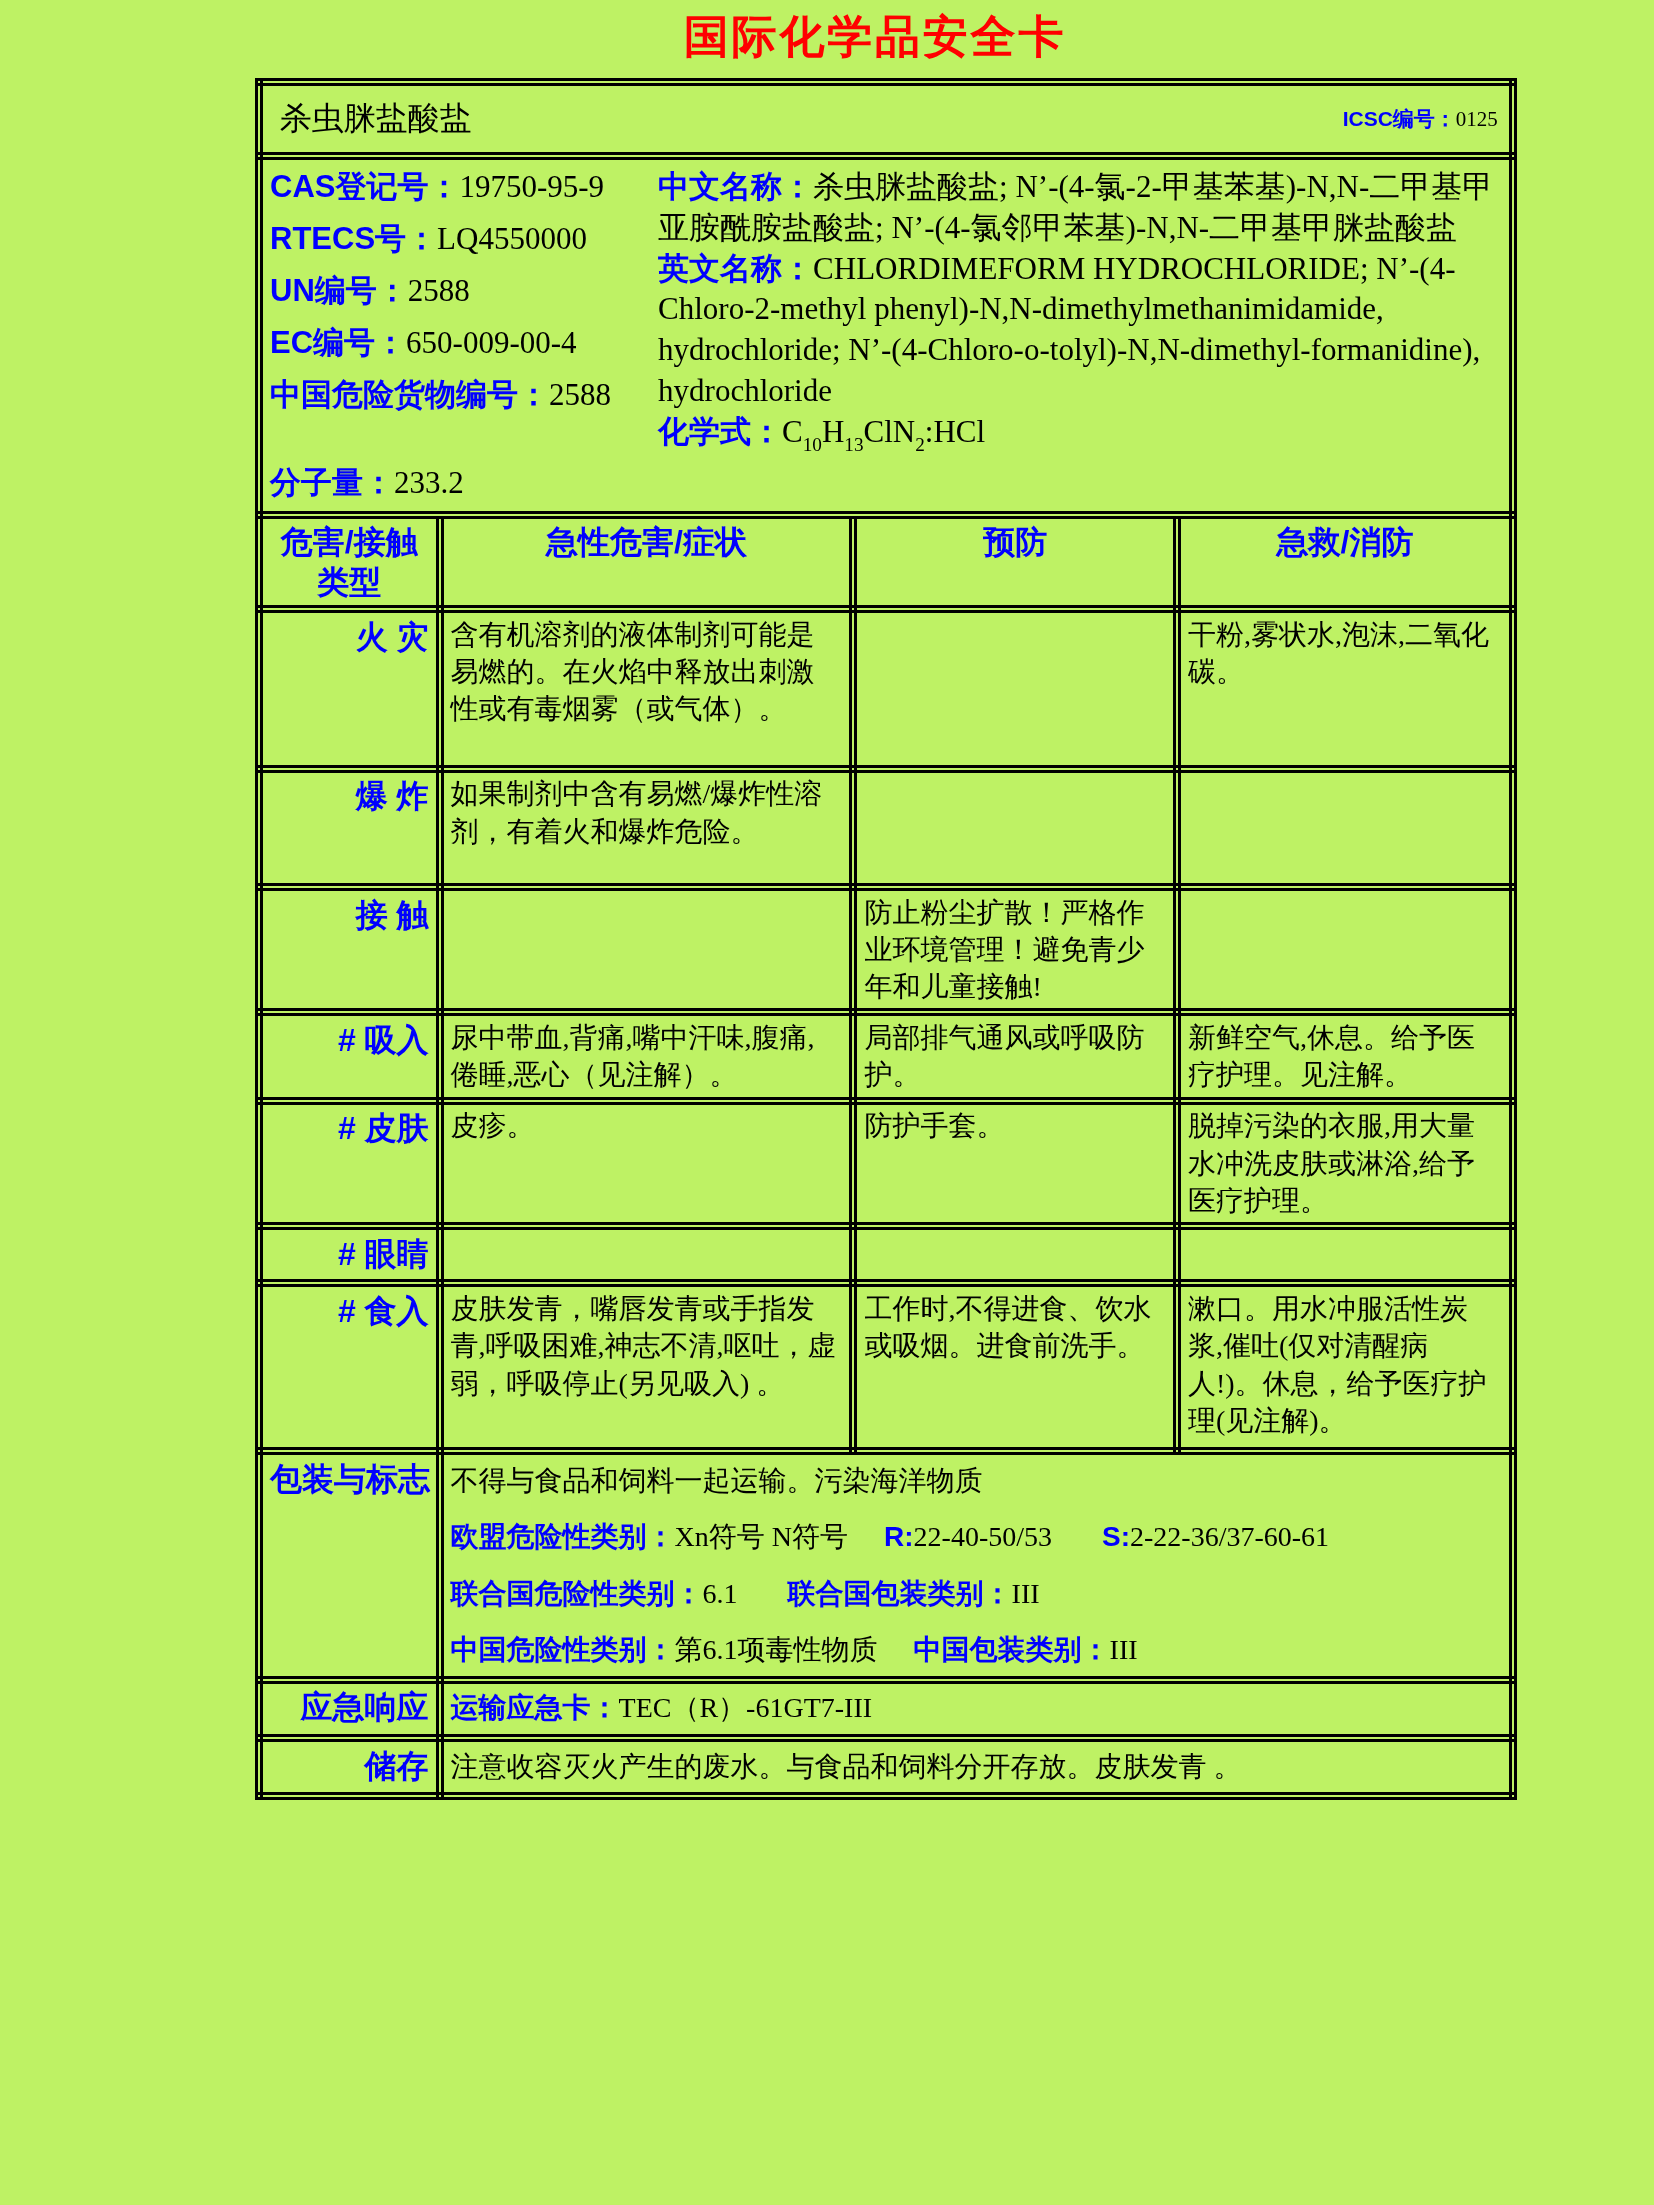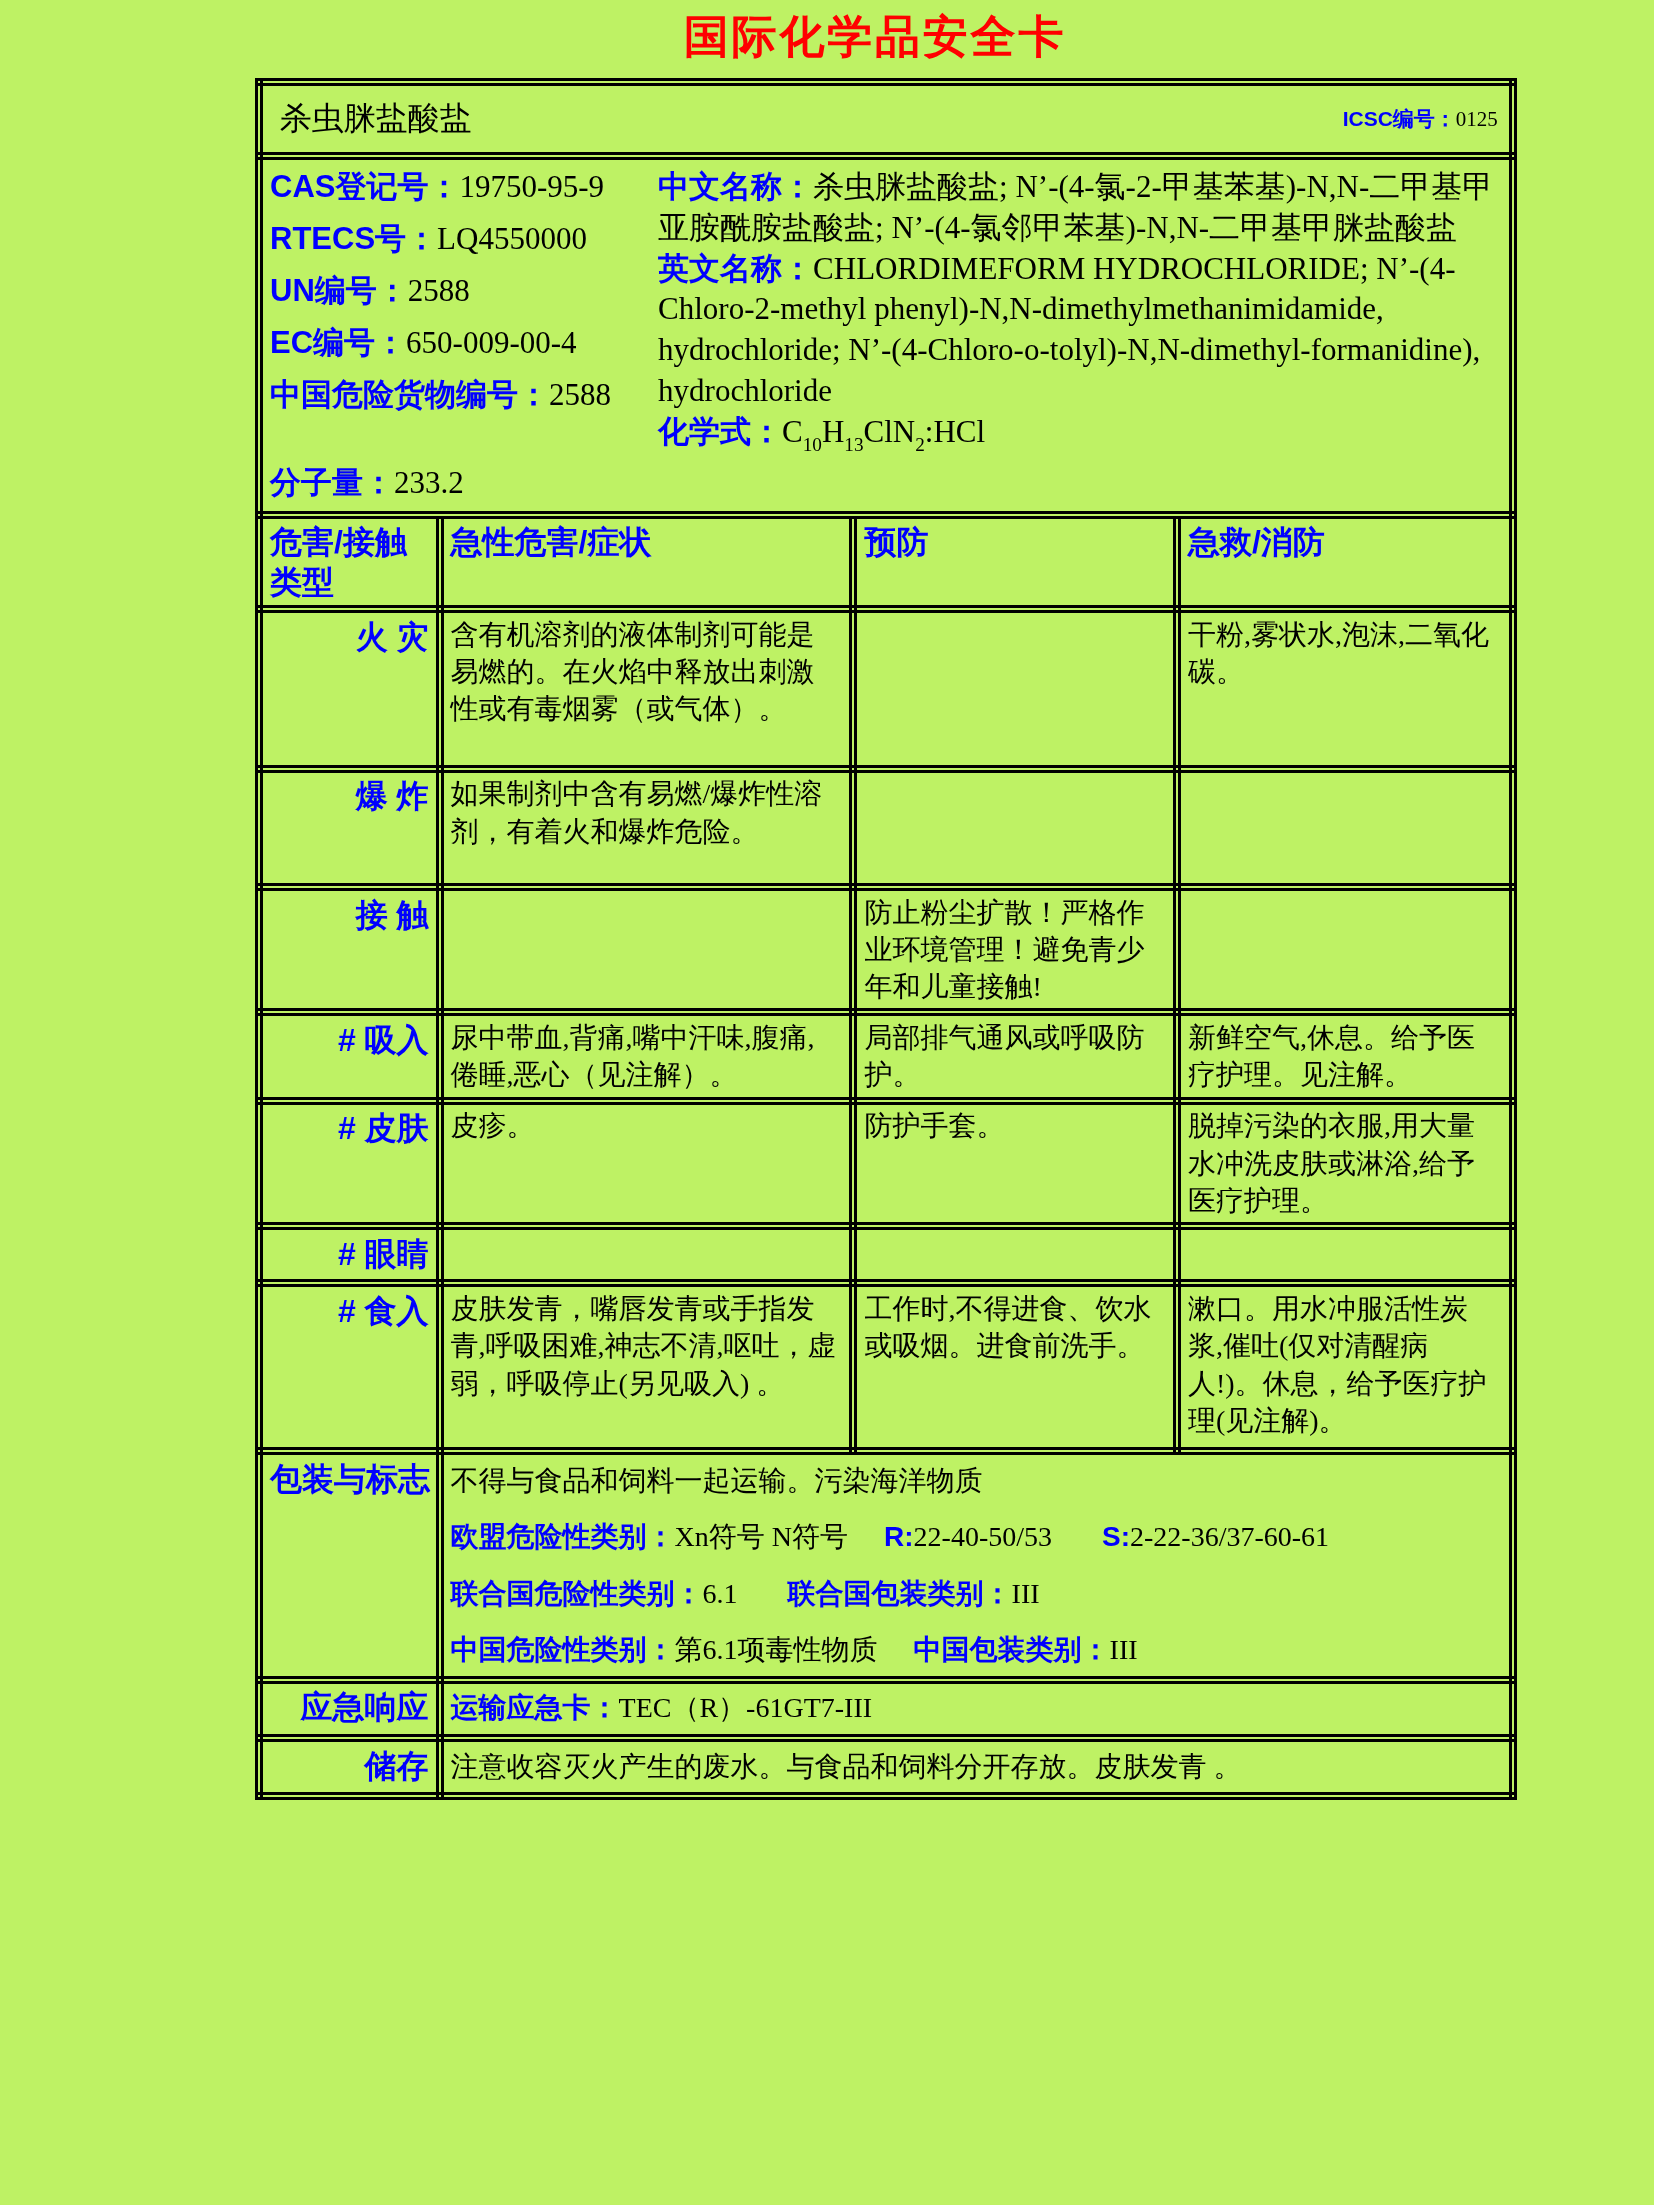--- a/index.html
+++ b/index.html
@@ -88,21 +88,21 @@
   .id-right{width:68.5%;padding-top:4.2px;}
   .id-right p{margin:0;}
   sub.fsub{font-size:0.62em;vertical-align:-0.45em;line-height:0;}
 
   
   th.htab{
     color:#0000FF;
     font-family:"Liberation Sans", sans-serif;
     font-size:32px;
     font-weight:bold;
-    text-align:left;
+    text-align:center;
     vertical-align:middle;
     line-height:1.25;
   }
   td.rowlab{
     color:#0000FF;
     font-family:"Liberation Sans", sans-serif;
     font-size:32px;
     font-weight:bold;
     text-align:right;
     vertical-align:middle;

